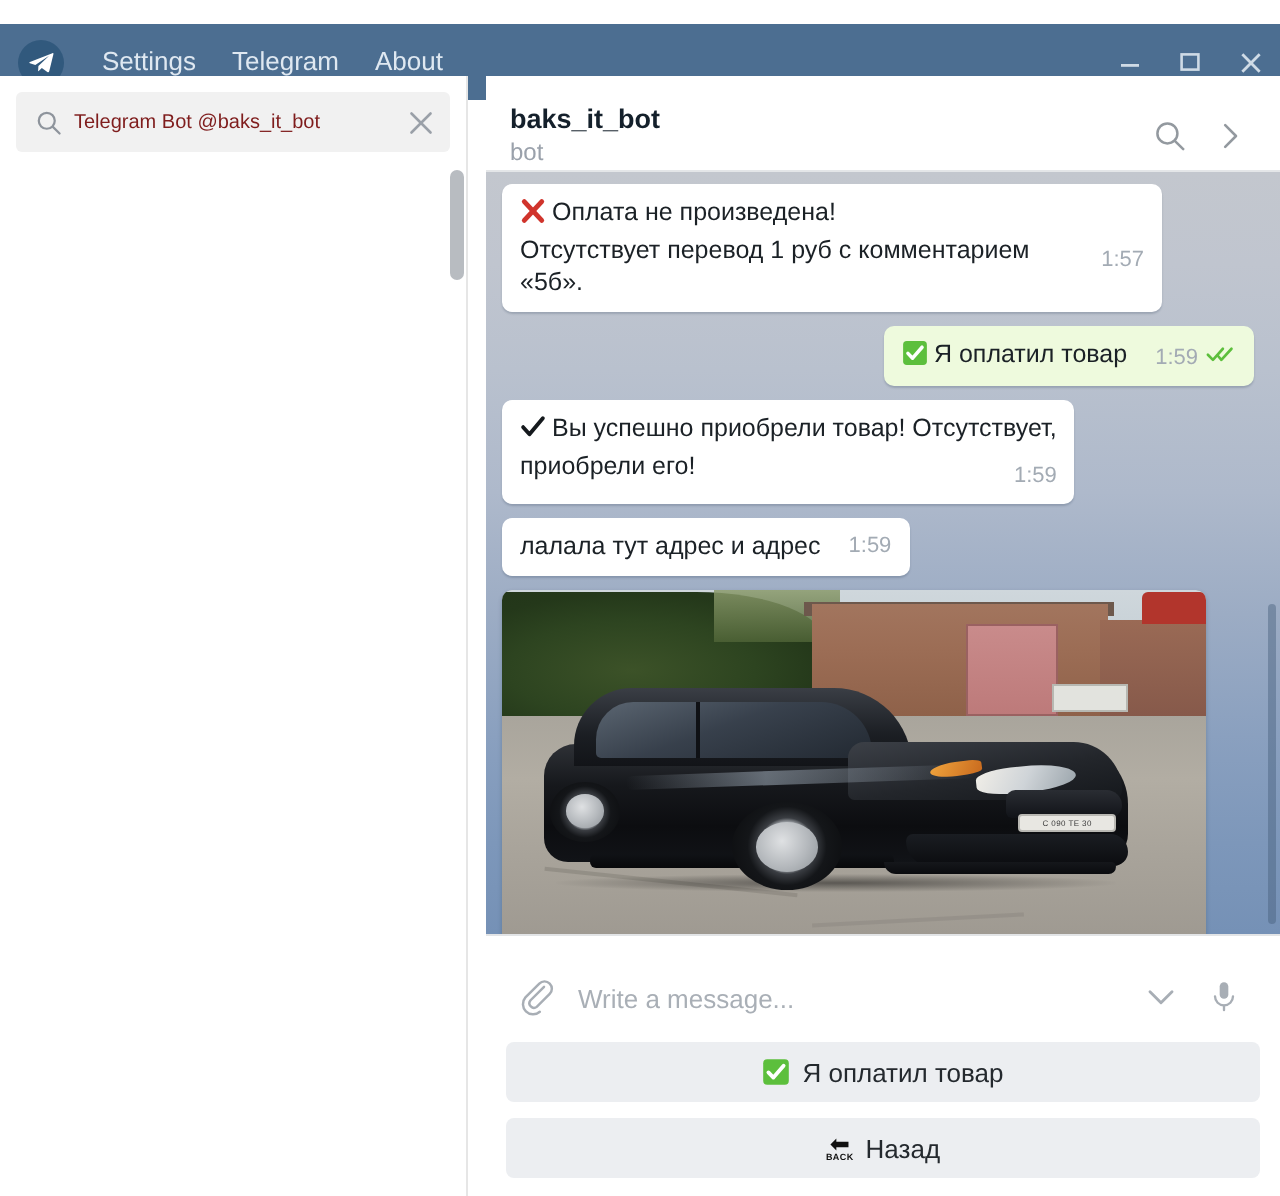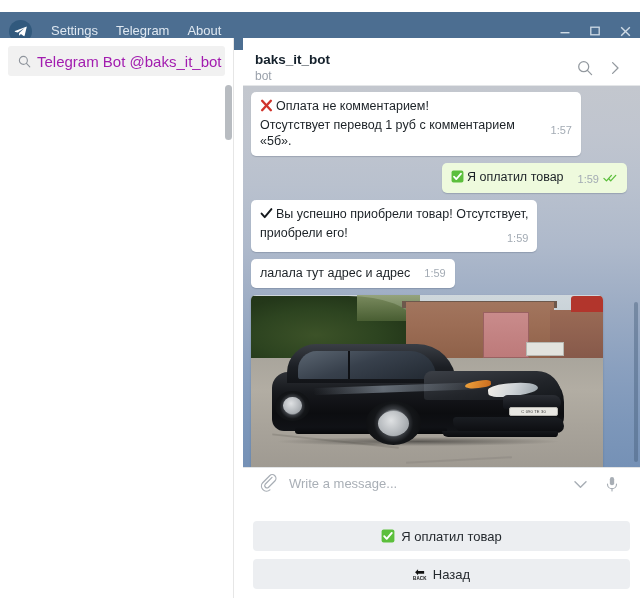--- a/index.html
+++ b/index.html
@@ -38,21 +38,21 @@
     background: #ffffff; border-right: 1px solid #e6e6e6;
   }
   .search-wrap { padding: 8px 8px 7px 8px; background:#fff; }
   .search-box {
     height: 30px; background: #f1f1f1; border-radius: 3px;
     display: flex; align-items: center; padding: 0 6px 0 8px;
   }
   .search-ico { flex: none; width: 16px; height: 16px; display:flex; align-items:center; justify-content:center; }
   .search-input {
     flex: 1; border: none; outline: none; background: transparent;
-    font-family: inherit; font-size: 15px; color: #a21caf;
+    font-family: inherit; font-size: 10px; color: #7f1d1d;
     padding: 0 5px; height: 28px;
   }
   .search-clear { flex: none; width: 17px; height: 17px; display:flex; align-items:center; justify-content:center; cursor:pointer; }
   .no-msgs {
     height: 27px; background: #eef0f3; display: flex;
     align-items: center; justify-content: center;
     color: #9aa1ab; font-size: 12.5px;
   }
   .side-scroll {
     position: absolute; right: 1px; top: 47px; width: 7px; height: 55px;
@@ -211,21 +211,21 @@
 
   .chat-scroll {
     position: absolute; right: 2px; top: 216px; width: 4px; height: 160px;
     background: rgba(70,95,125,0.45); border-radius: 3px;
   }
 
   
   .composer {
     position: absolute; left: 243px; top: 467px; width: 397px; height: 47px;
     background: #ffffff; border-top: 1px solid #e2e4e6;
-    display: flex; align-items: flex-start; padding: 0 12px 0 12px;
+    display: flex; align-items: flex-end; padding: 0 12px 0 12px;
   }
   .clip-btn { width: 26px; height: 30px; display:flex; align-items:center; justify-content:center; cursor:pointer; flex:none; }
   .msg-input {
     flex: 1; border: none; outline: none; background: transparent;
     font-family: inherit; font-size: 13px; color: #1b1b1b;
     height: 30px; padding: 0 8px;
   }
   .msg-input::placeholder { color: #a9afb6; }
   .comp-btn { width: 32px; height: 32px; display:flex; align-items:center; justify-content:center; cursor:pointer; flex:none; }
 
@@ -326,21 +326,21 @@
     <div class="msg-pad">
 
       <div class="row">
         <div class="bubble with-float">
           <div class="btext">
             <span class="emoji emoji-check-red">
               <svg width="13" height="13" viewBox="0 0 14 14" aria-hidden="true">
                 <path d="M2.3 1.9 L11.7 12.1" stroke="#d0342c" stroke-width="2.6" stroke-linecap="round"></path>
                 <path d="M11.7 1.9 L2.3 12.1" stroke="#d0342c" stroke-width="2.6" stroke-linecap="round"></path>
               </svg>
-            </span><span>Оплата не комментарием!</span>
+            </span><span>Оплата не произведена!</span>
           </div>
           <div class="btext">
             <span class="meta inline">
               <span>1:57</span>
             </span>
             <span>Отсутствует перевод 1 руб с комментарием «5б».</span>
           </div>
         </div>
       </div>
 

